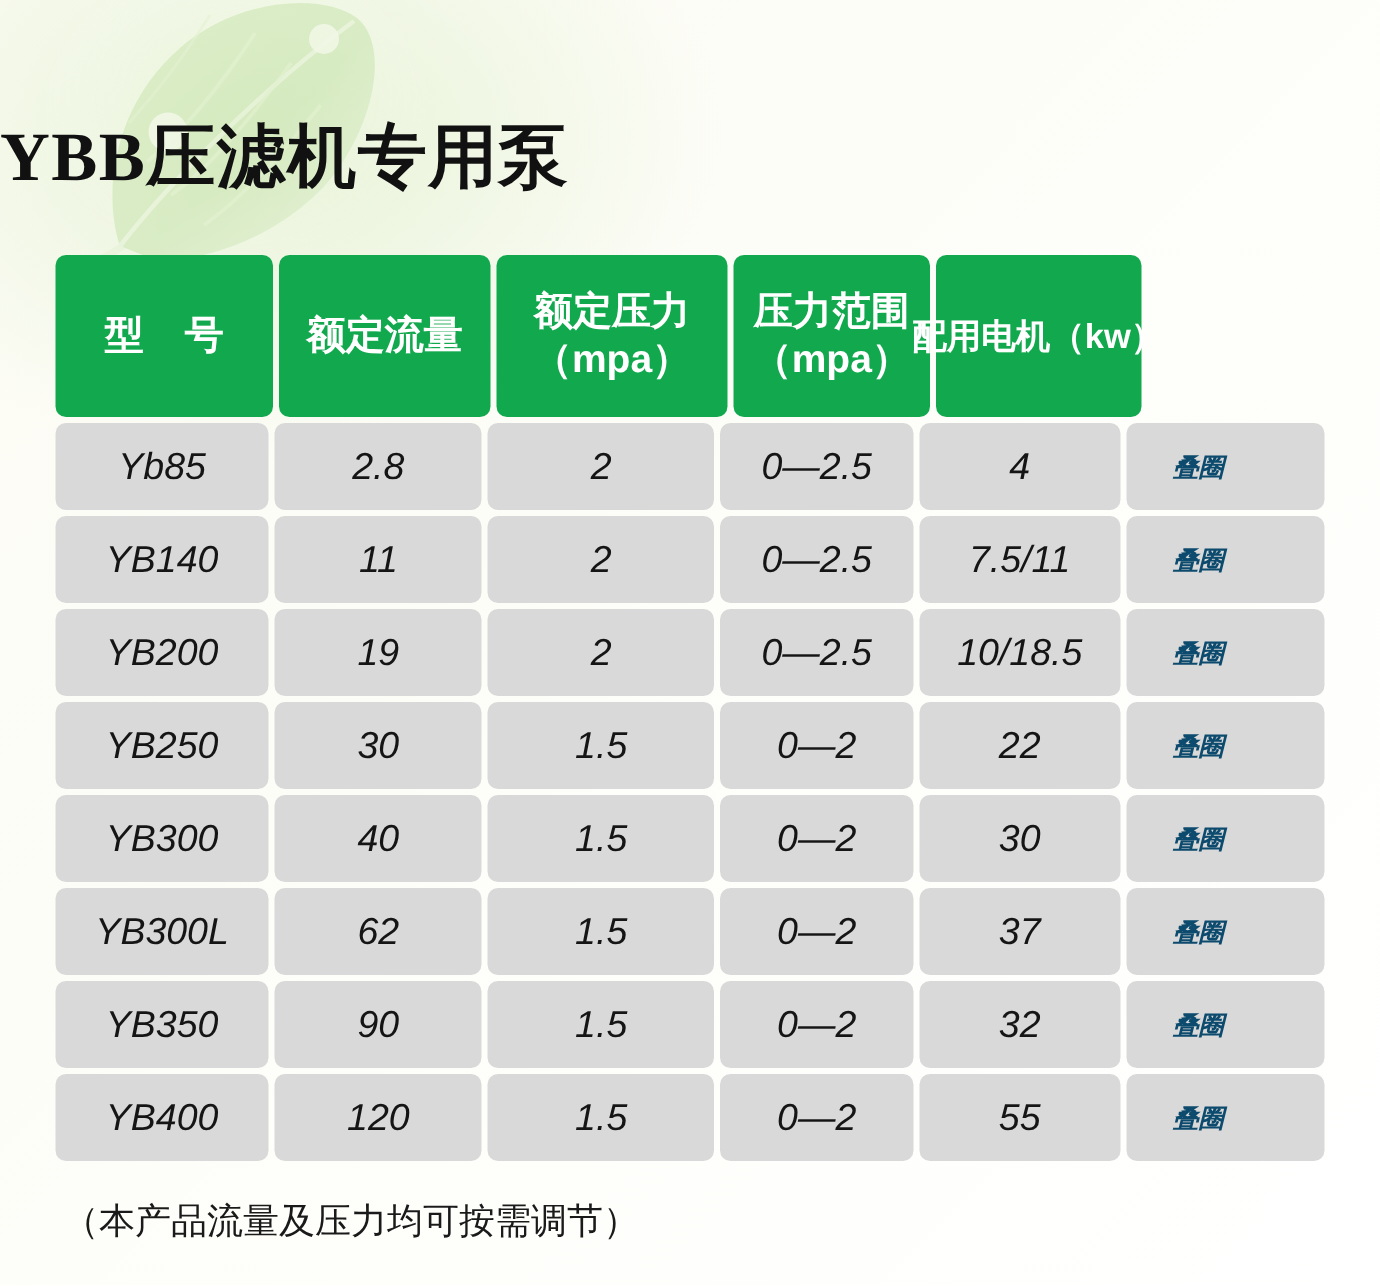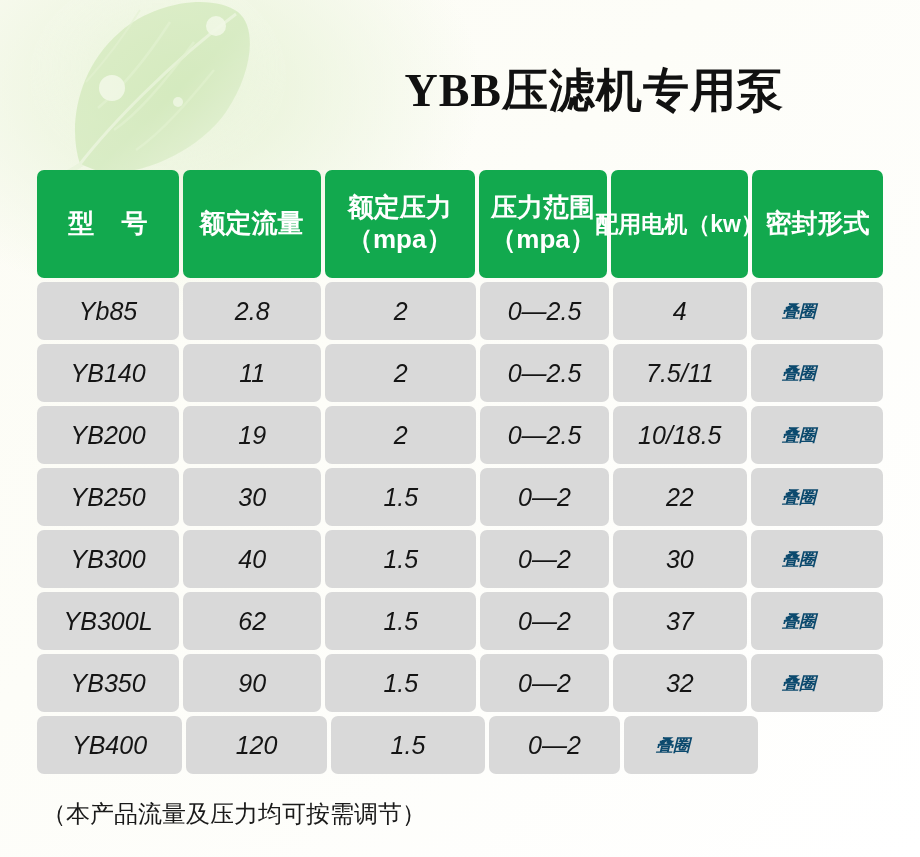--- a/index.html
+++ b/index.html
@@ -35,23 +35,23 @@
     height: 215px;
     opacity: 0.55;
     pointer-events: none;
   }
   #leaf-wrap svg { display:block; width:100%; height:100%; }
 
   
   #title {
     position: absolute;
     left: 0;
-    top: 60px;
+    top: 74px;
     width: 784px;
-    text-align: right;
+    text-align: left;
     font-family: "Liberation Serif", "DejaVu Serif", serif;
     font-weight: bold;
     font-size: 46px;
     letter-spacing: 1px;
     color: #111111;
     white-space: nowrap;
   }
 
   
   #table {
@@ -180,23 +180,20 @@
       </div>
       <div class="cell c3">
         <div>
           <span class="hl">压力范围</span>
           <span class="hl">（mpa）</span>
         </div>
       </div>
       <div class="cell c4 narrow-txt">
         <span class="hl">配用电机（kw）</span>
       </div>
-      <div class="cell c5">
-        <span class="hl">密封形式</span>
-      </div>
     </div>
 
     <div class="row body-row">
       <div class="cell c0">Yb85</div>
       <div class="cell c1">2.8</div>
       <div class="cell c2">2</div>
       <div class="cell c3">0—2.5</div>
       <div class="cell c4">4</div>
       <div class="cell c5 seal">叠圈</div>
     </div>
@@ -253,20 +250,21 @@
       <div class="cell c3">0—2</div>
       <div class="cell c4">32</div>
       <div class="cell c5 seal">叠圈</div>
     </div>
 
     <div class="row body-row">
       <div class="cell c0">YB400</div>
       <div class="cell c1">120</div>
       <div class="cell c2">1.5</div>
       <div class="cell c3">0—2</div>
+      <div class="cell c4">55</div>
       <div class="cell c5 seal">叠圈</div>
     </div>
 
   </div>
 
   <div id="footnote">（本产品流量及压力均可按需调节）</div>
 
 </div>
 
 </body></html>

